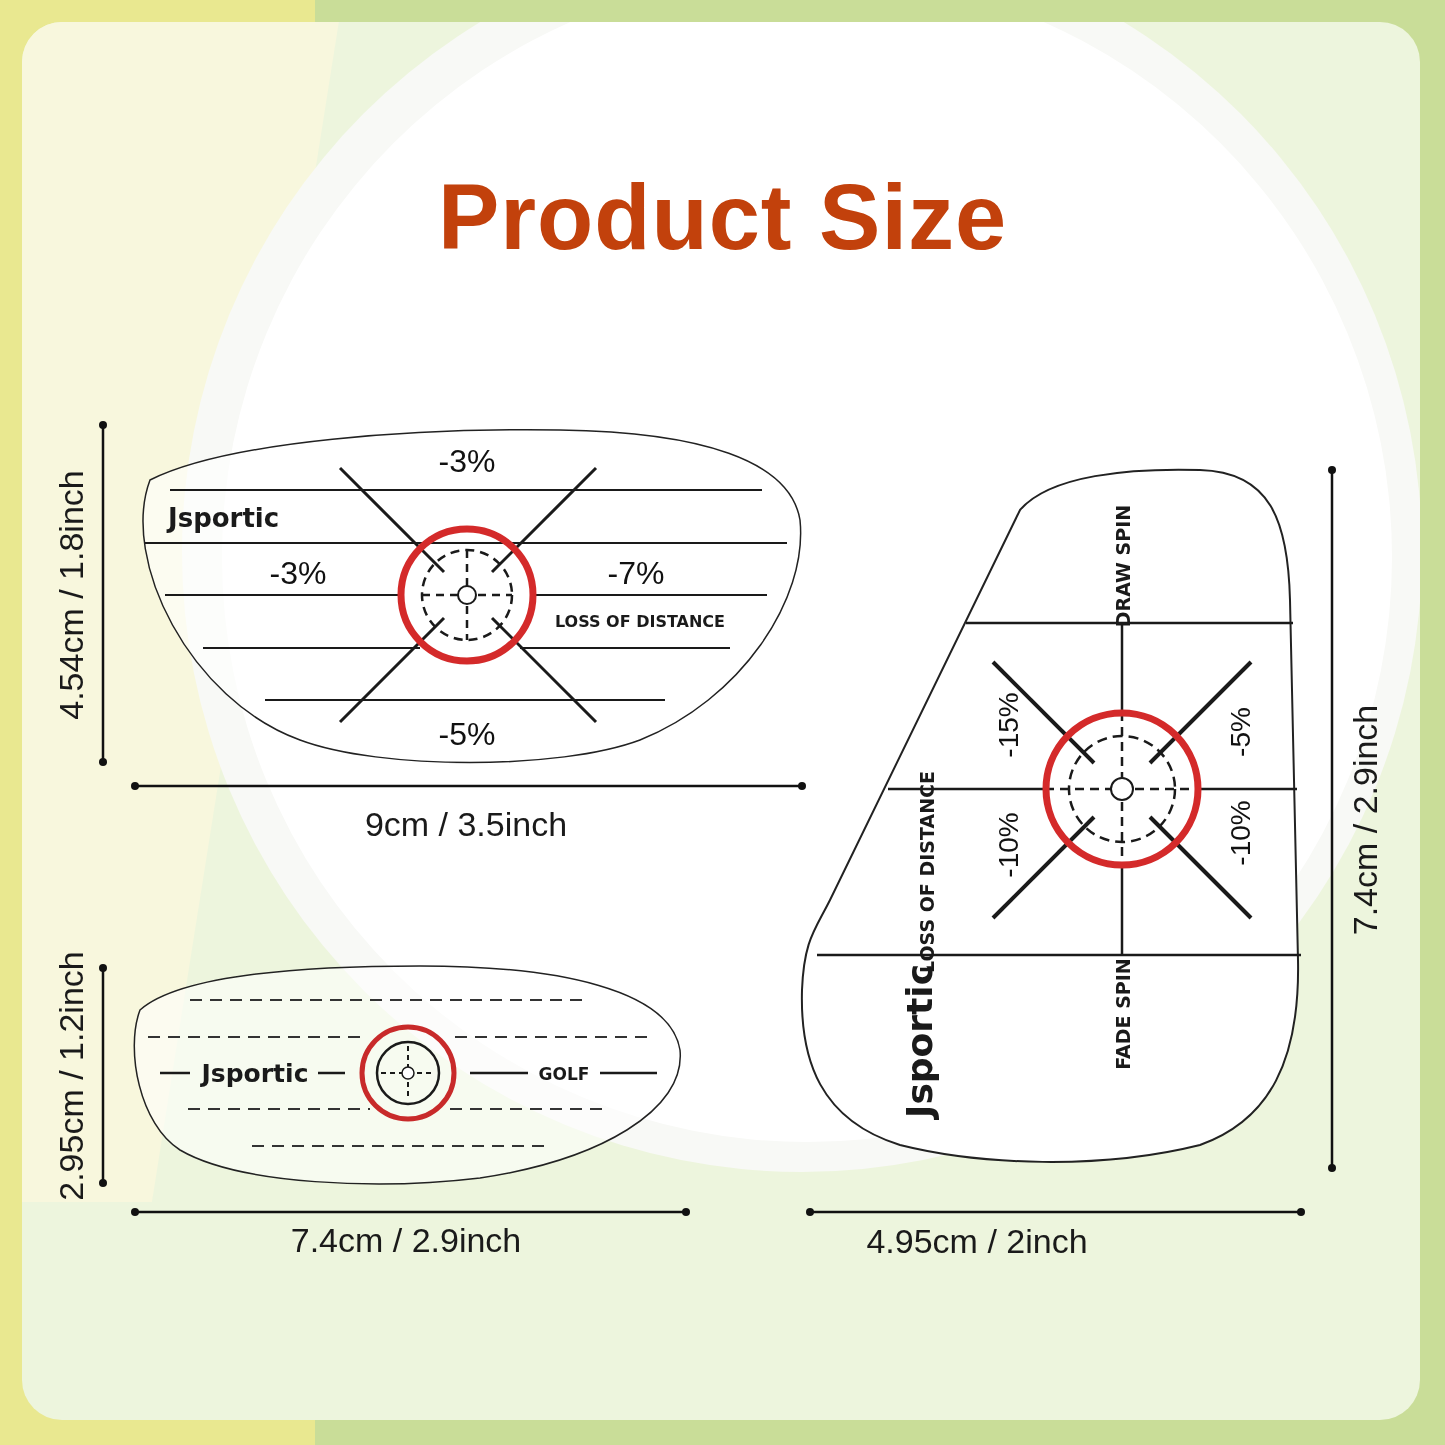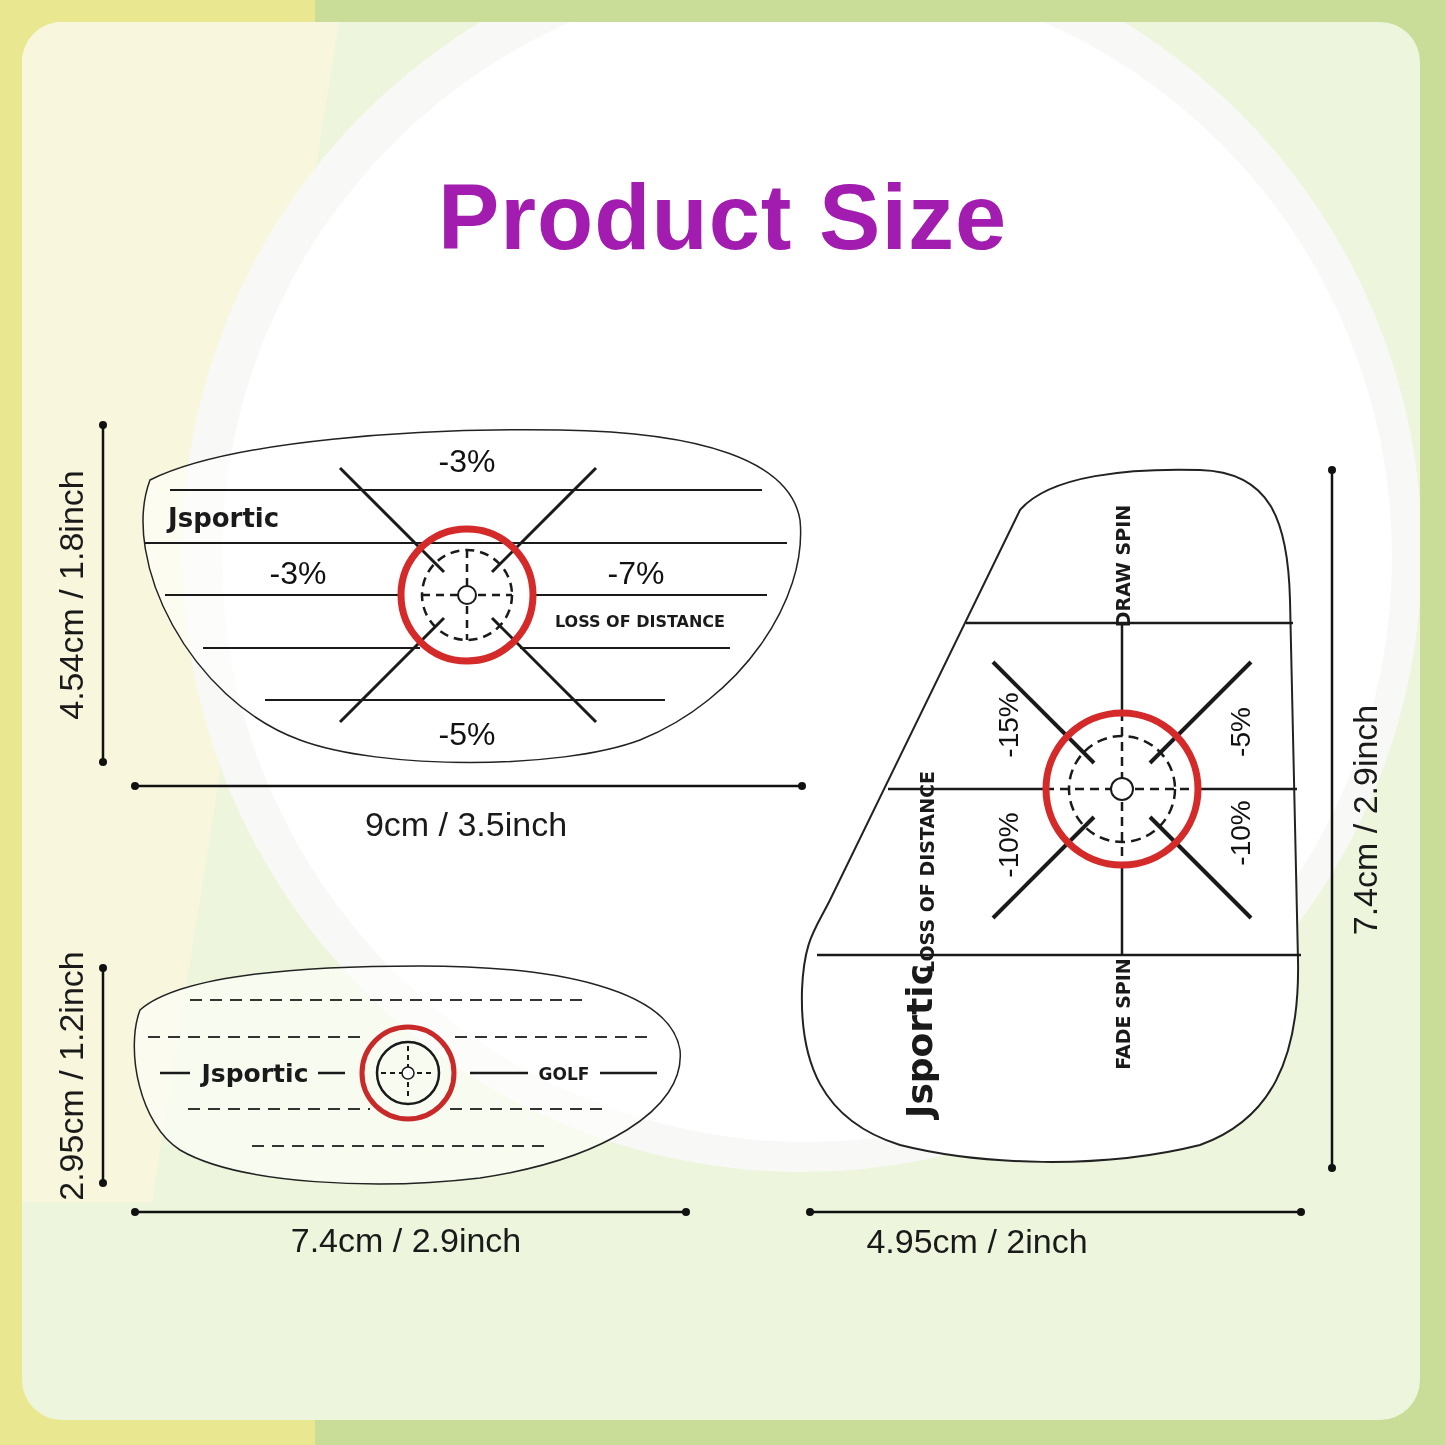--- a/index.html
+++ b/index.html
@@ -8,21 +8,21 @@
   .bg-yellow { position:absolute; left:0; top:0; width:315px; height:1445px; background:#e9e890; }
   .panel { position:absolute; left:22px; top:22px; width:1398px; height:1398px;
            border-radius:40px; overflow:hidden; background:#edf5dd; }
   .panel-yellow { position:absolute; left:-20px; top:-20px; width:340px; height:1200px;
                   background:#f8f7dd; transform:skewX(-9deg); transform-origin:top left; }
   .circle-halo { position:absolute; left:160px; top:-90px; width:1240px; height:1240px;
                  border-radius:50%; background:#f8f9f6; }
   .circle-main { position:absolute; left:200px; top:-50px; width:1170px; height:1170px;
                  border-radius:50%; background:#ffffff; }
   .title { position:absolute; left:0; top:165px; width:1445px; text-align:center;
-           font-size:92px; font-weight:bold; color:#a21caf; letter-spacing:1px; }
+           font-size:92px; font-weight:bold; color:#c2410c; letter-spacing:1px; }
   .diagram { position:absolute; left:0; top:0; }
   .dim-label { font-family:"Liberation Sans", sans-serif; font-size:34px; fill:#1a1a1a; }
   .sticker-text { font-family:"Liberation Sans", sans-serif; fill:#111; }
   .brand { font-family:"DejaVu Sans", sans-serif; font-weight:bold; fill:#1a1a1a; }
   .small-caps { font-family:"DejaVu Sans", sans-serif; font-weight:bold; fill:#1a1a1a; }
 </style>
 </head>
 <body>
 
 <div class="bg-yellow"></div>

